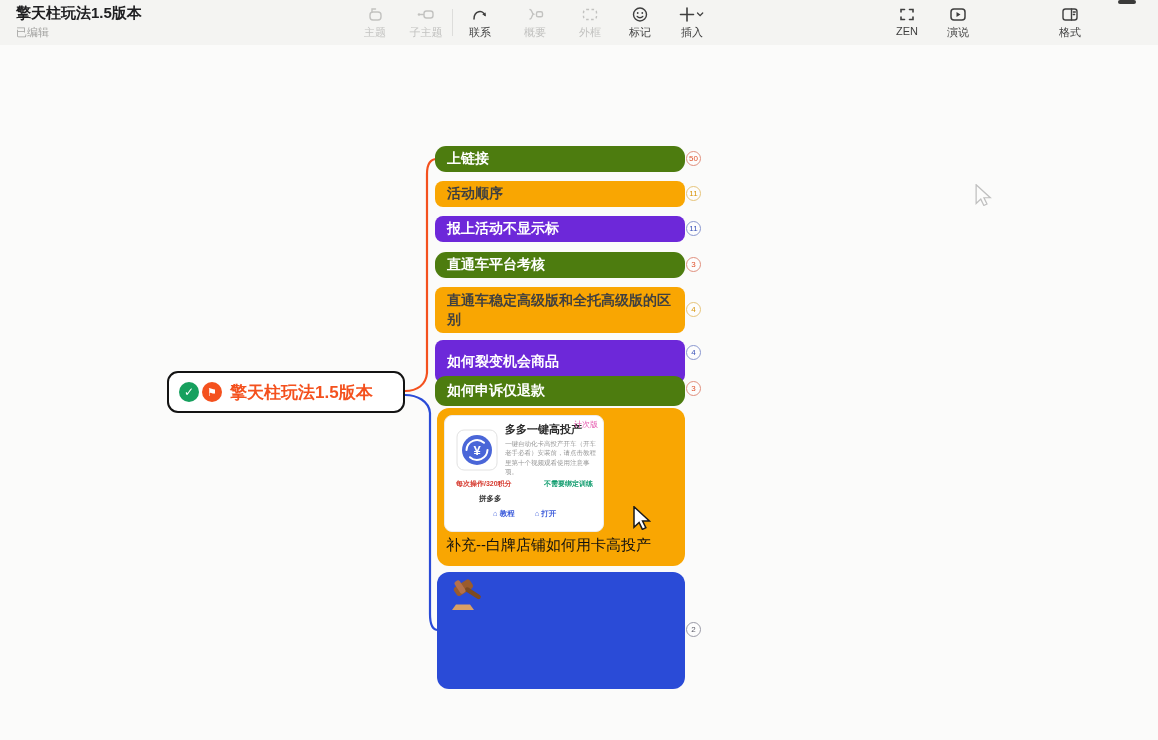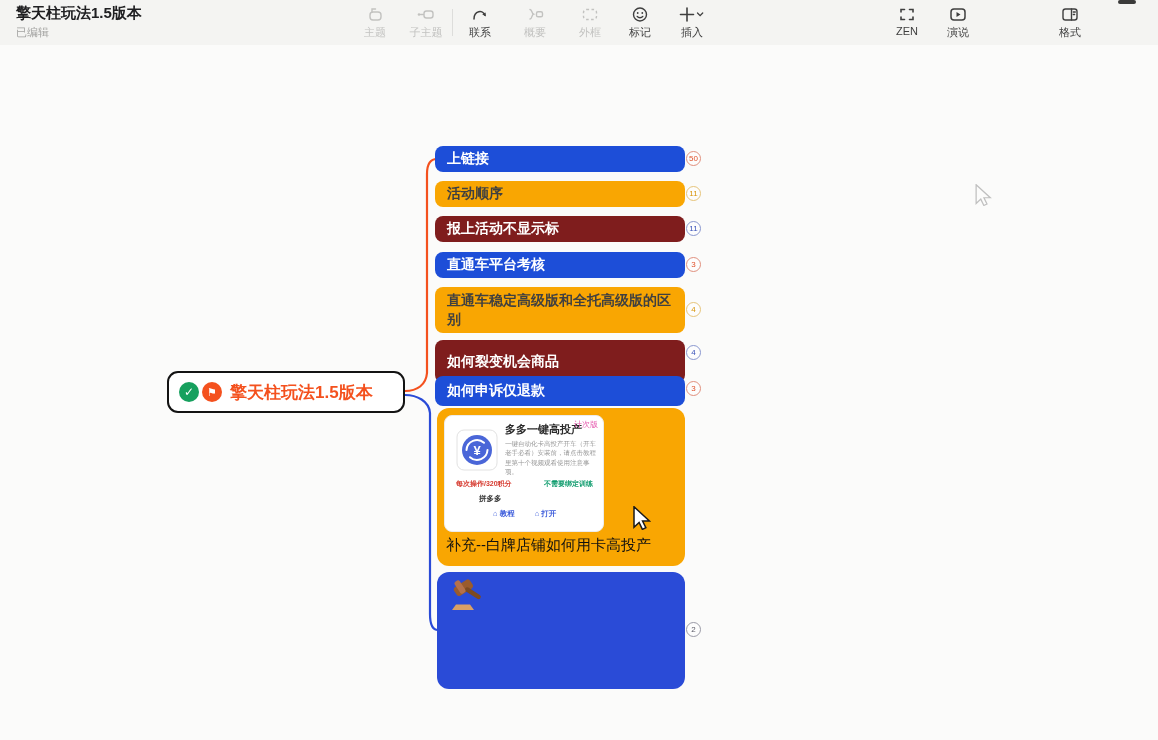--- a/index.html
+++ b/index.html
@@ -26,23 +26,23 @@
     border:2.5px solid #131313;border-radius:11px;box-sizing:border-box;
     display:flex;align-items:center;padding:0 10px;gap:3px;}
   .mk{width:20px;height:20px;border-radius:50%;display:flex;align-items:center;justify-content:center;
     color:#fff;font-size:12px;font-weight:bold;flex:0 0 auto;}
   .mk-check{background:#17a05e;}
   .mk-flag{background:#f4511e;font-size:11px;}
   .root-label{color:#f4511e;font-size:17px;font-weight:bold;margin-left:5px;white-space:nowrap;}
   
   .bnode{position:absolute;left:435px;width:250px;box-sizing:border-box;border-radius:8px;
     font-size:14px;font-weight:bold;display:flex;align-items:center;padding:0 12px;}
-  .bnode.red{background:#1d4ed8;color:#fff;}
+  .bnode.red{background:#4d7c0f;color:#fff;border-radius:11px;}
   .bnode.amber{background:#f9a602;color:#404040;}
-  .bnode.blue{background:#7f1d1d;color:#fff;}
+  .bnode.blue{background:#6d28d9;color:#fff;}
   .bnode.multi{display:block;padding:4px 12px;line-height:19px;}
   
   .badge{position:absolute;left:686px;width:15px;height:15px;border-radius:50%;background:#fdfdfd;
     display:flex;align-items:center;justify-content:center;font-size:8px;box-sizing:border-box;border:1px solid;}
   .badge.red{color:#e0512a;border-color:#e0907e;}
   .badge.amber{color:#d8950a;border-color:#e6c47a;}
   .badge.blue{color:#3a52b8;border-color:#8a97cf;}
   .badge.gray{color:#5a5a66;border-color:#9a9aa6;}
   
   .img-node{position:absolute;left:437px;top:408px;width:248px;height:158px;background:#f9a602;border-radius:12px;}

